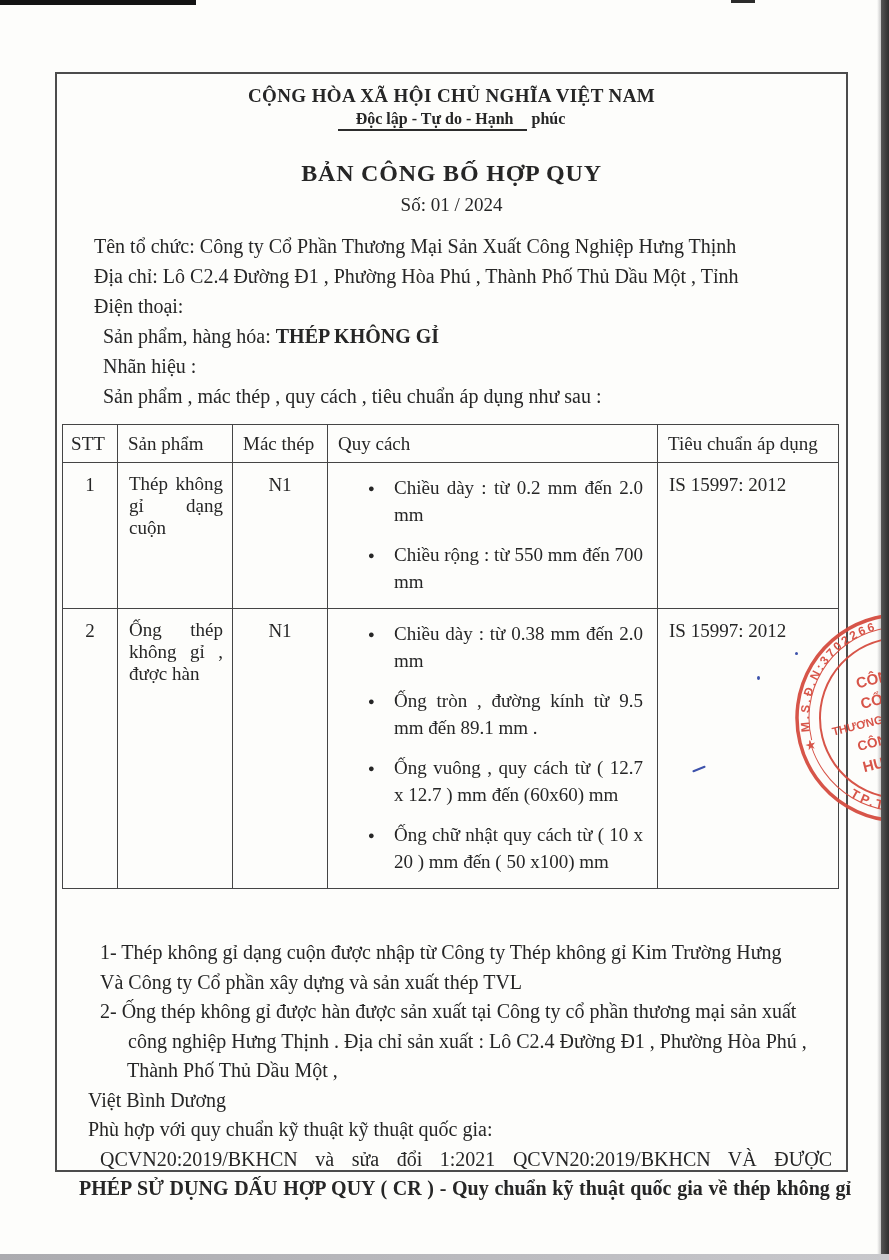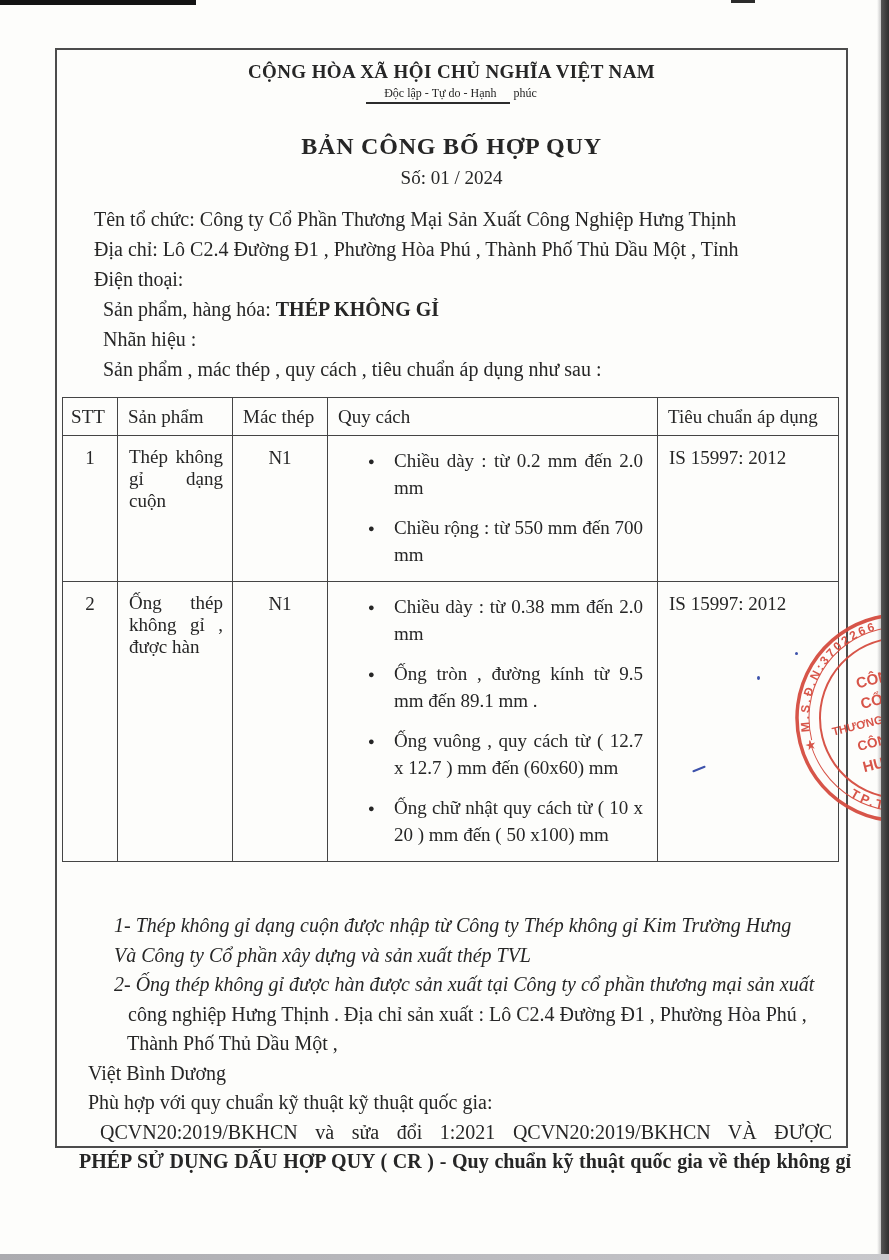--- a/index.html
+++ b/index.html
@@ -23,26 +23,26 @@
   .artifact-bottom-strip{ position:absolute; left:0; bottom:0; width:100%; height:6px;
                          background:linear-gradient(to right,#ababaf,#c8c8cc); z-index:31; }
   .ink-speck { position:absolute; background:#3d52ab; border-radius:50%; z-index:5; }
   .speck-1 { left:757px; top:676px; width:3px; height:4px; }
   .speck-2 { left:795px; top:652px; width:3px; height:3px; }
   .ink-dash { position:absolute; left:692px; top:768px; width:14px; height:2px;
               background:#3d52ab; transform:rotate(-22deg); border-radius:1px; z-index:5; }
 
   
   .frame {
-    position:absolute; left:55px; top:48px; width:793px; height:1100px;
+    position:absolute; left:55px; top:72px; width:793px; height:1100px;
     border:2px solid #4c4c4c; background:transparent; z-index:2;
   }
 
   .nat-line1 { margin-top:11px; text-align:center; font-weight:bold; font-size:19px; letter-spacing:.4px; }
-  .nat-line2 { margin-top:3px; text-align:center; font-weight:normal; font-size:12px; }
+  .nat-line2 { margin-top:3px; text-align:center; font-weight:bold; font-size:16px; }
   .nat-line2 .underlined { border-bottom:2px solid #2c2c2c; padding:0 14px 2px 18px; }
   .doc-title { margin-top:32px; text-align:center; font-weight:bold; font-size:24px; letter-spacing:.8px; }
   .doc-number{ margin-top:7px; text-align:center; font-size:19px; }
 
   .info { margin-top:15px; font-size:20px; line-height:30px;margin-left:19px; }
   .info .ln  { margin-left:18px; }
   .info .ln2 { margin-left:27px; }
   .bold { font-weight:bold; }
 
   
@@ -60,21 +60,21 @@
   td.center { text-align:center; padding-top:11px; }
   td.prod   { padding:10px 9px 4px 11px; text-align:justify; }
   td.std    { padding:11px 6px 2px 11px; }
   td.specs ul { list-style:none; margin:11px 14px 0 40px; }
   td.specs li { position:relative; padding-left:26px; margin-bottom:13px;
                 text-align:justify; line-height:27px; }
   td.specs li::before { content:"●"; position:absolute; left:0; top:1px; font-size:11px; }
 
   
   .notes { margin-top:49px; font-size:20px; line-height:29.5px; }
-  .notes .n-item  { margin-left:57px;font-style:italic; }
+  .notes .n-item  { margin-left:43px; }
   .notes .n-cont  { margin-left:71px; }
   .notes .n-cont2 { margin-left:70px; }
   .notes .n-left  { margin-left:31px; }
   .notes .n-just  { margin-left:43px; width:732px; text-align:justify; text-align-last:justify; }
   .notes .n-full  { margin-left:22px;  width:772px; text-align:justify; text-align-last:justify;font-weight:bold; }
 
   
   .stamp { position:absolute; left:770px; top:590px; width:260px; height:260px; z-index:10; opacity:.93; }
 </style>
 </head>

